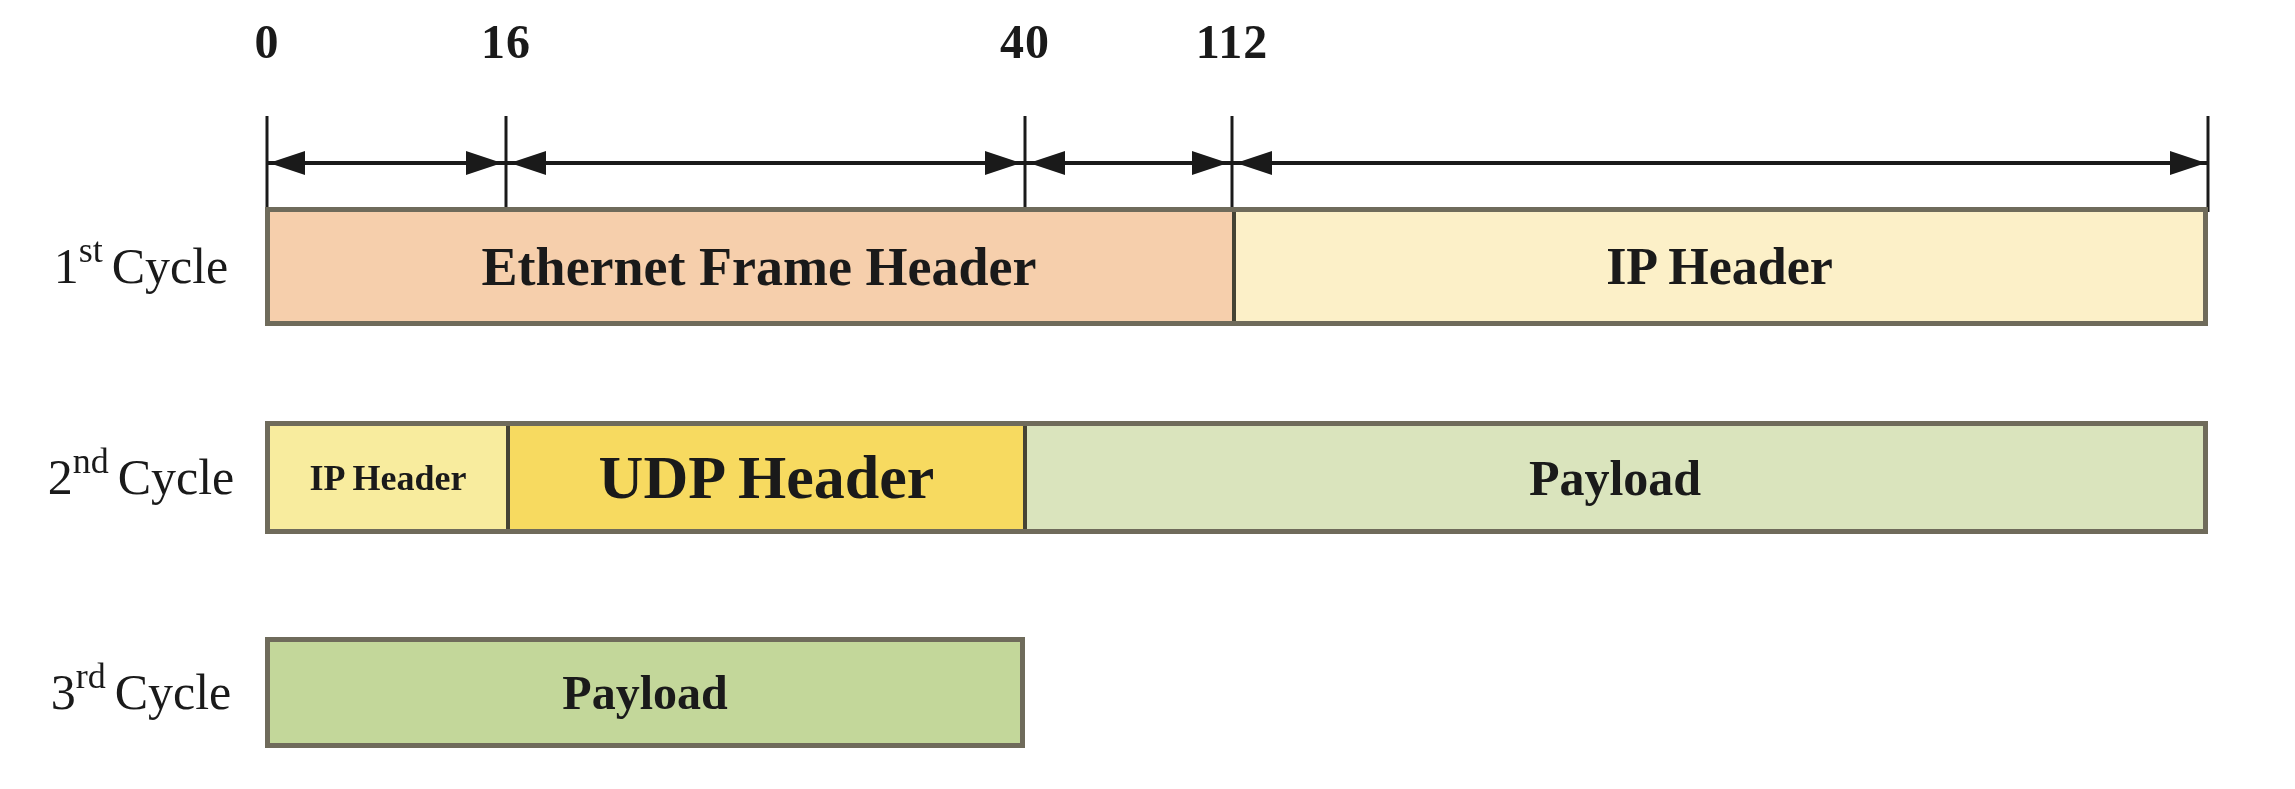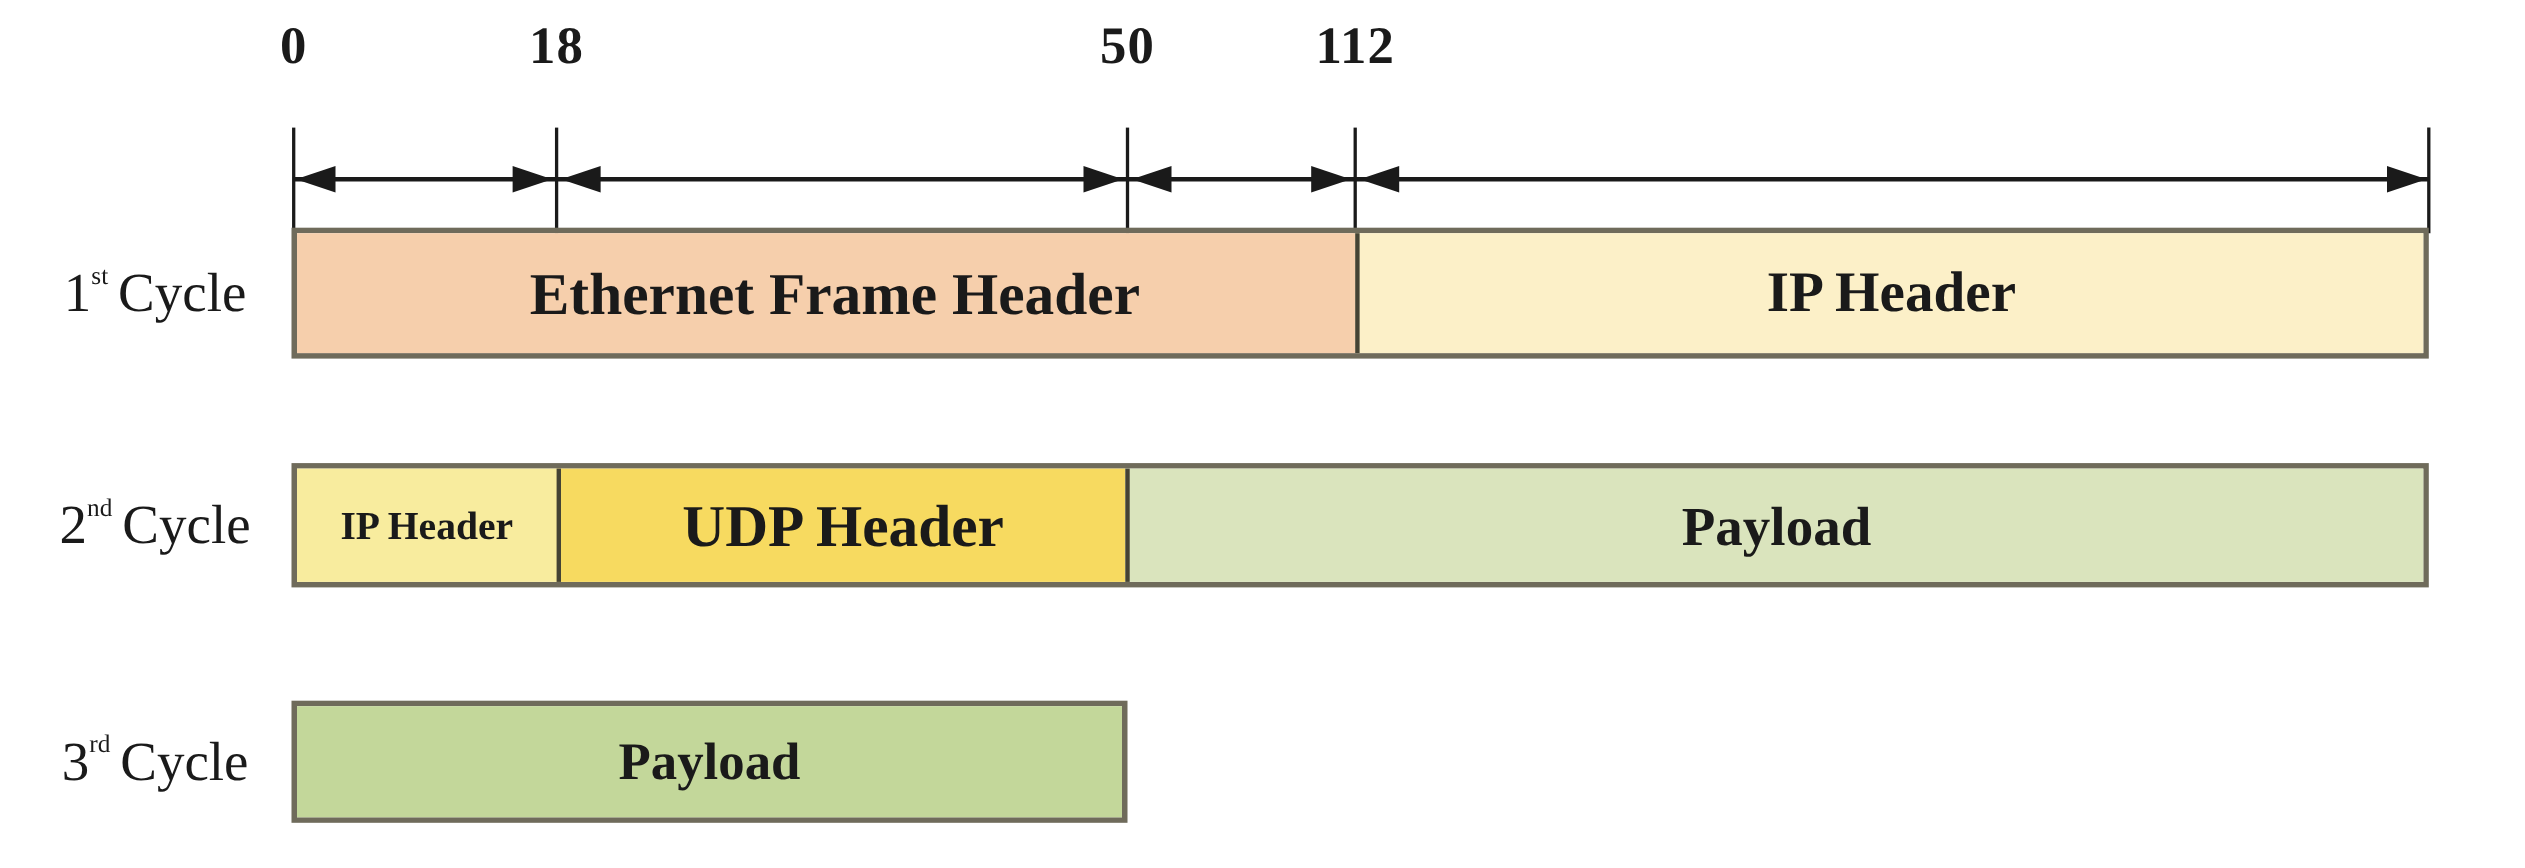--- a/index.html
+++ b/index.html
@@ -29,21 +29,21 @@
     left:22px;
     width:238px;
     height:84px;
     display:flex;
     align-items:center;
     justify-content:center;
     font-size:50px;
     white-space:nowrap;
   }
   .cycle-ord {
-    font-size:23px;
+    font-size:36px;
     vertical-align:super;
     line-height:1;
     position:relative;
     top:-16px;
   }
   .cycle-word { margin-left:9px;text-align:center; }
   
   .row {
     position:absolute;
     display:flex;
@@ -67,32 +67,32 @@
   .fill-eth   { background:#F6CFAC; }
   .fill-ip1   { background:#FCF0C8; }
   .fill-ip2   { background:#F8EC9E; }
   .fill-udp   { background:#F7DA60; }
   .fill-pay2  { background:#DAE4BD; }
   .fill-pay3  { background:#C3D79A; }
 
   .b-eth  { flex:0 0 962px; font-size:54px;padding-left:16px; }
   .b-ip1  { flex:1 1 auto;  font-size:52px; }
   .b-ip2  { flex:0 0 236px; font-size:36px; }
-  .b-udp  { flex:0 0 517px; font-size:54px; }
+  .b-udp  { flex:0 0 517px; font-size:62px; }
   .b-pay2 { flex:1 1 auto;  font-size:50px; }
   .b-pay3 { flex:1 1 auto;  font-size:48px; }
 </style>
 </head>
 <body>
 
 <div id="canvas">
 
   <span class="tick-label" style="left:267px">0</span>
-  <span class="tick-label" style="left:506px">18</span>
-  <span class="tick-label" style="left:1025px">50</span>
+  <span class="tick-label" style="left:506px">16</span>
+  <span class="tick-label" style="left:1025px">40</span>
   <span class="tick-label" style="left:1232px">112</span>
 
   <svg id="dim-svg" width="2295" height="789">
     <g stroke="#1a1a1a" stroke-width="3">
       <line x1="267" y1="116" x2="267" y2="212"></line>
       <line x1="506" y1="116" x2="506" y2="212"></line>
       <line x1="1025" y1="116" x2="1025" y2="212"></line>
       <line x1="1232" y1="116" x2="1232" y2="212"></line>
       <line x1="2208" y1="116" x2="2208" y2="212"></line>
     </g>

